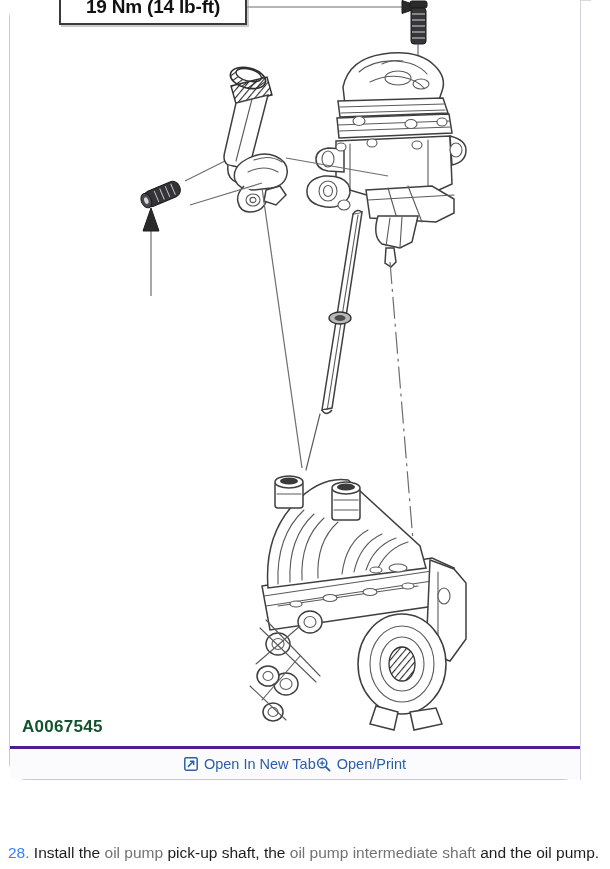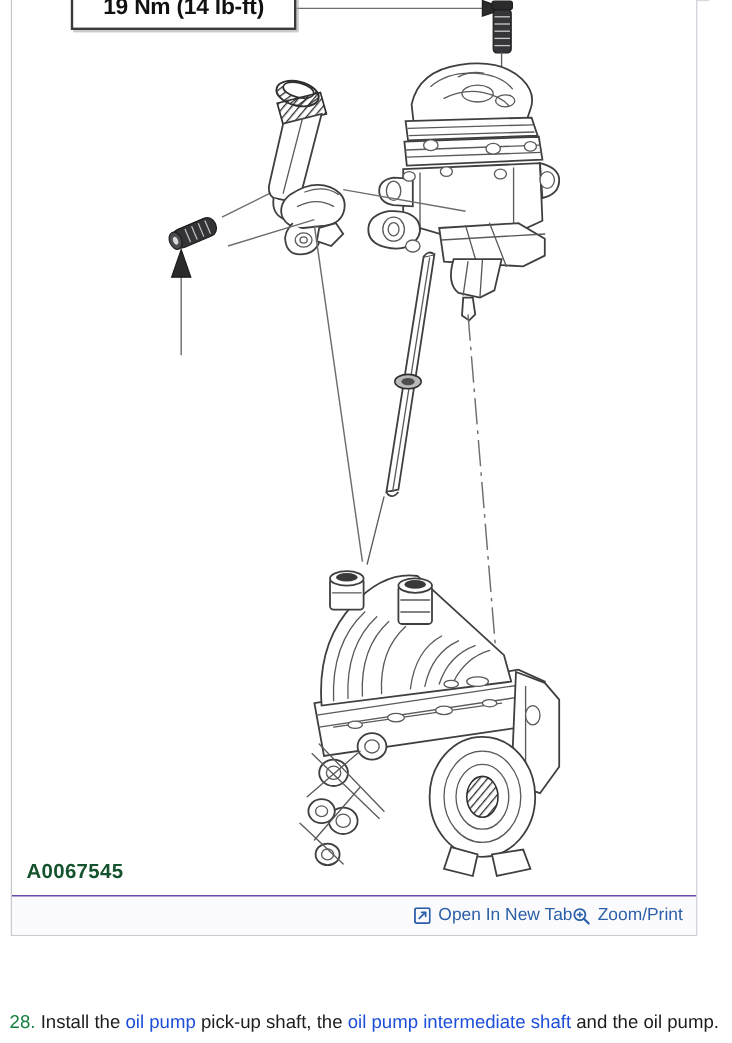--- a/index.html
+++ b/index.html
@@ -21,20 +21,21 @@
     position: absolute;
     left: 9px;
     top: 0px;
     width: 572px;
     height: 780px;
     box-sizing: border-box;
     background: #ffffff;
     border-left: 1px solid #c9c9d2;
     border-right: 1px solid #c9c9d2;
     border-bottom: 1px solid #c9c9d2;
+    border-radius: 18px;
   }
 
   #diagram-area {
     position: absolute;
     left: 0;
     top: 0;
     right: 0;
     height: 746px;
     overflow: hidden;
     background: #ffffff;
@@ -91,25 +92,25 @@
   }
 
   
   #viewer-toolbar {
     position: absolute;
     left: 0;
     bottom: 0;
     width: 100%;
     height: 33px;
     box-sizing: border-box;
-    border-top: 1px solid #4c1d95;
+    border-top: 3px solid #4c1d95;
     background: #fbfbfd;
     display: flex;
     align-items: center;
-    justify-content: flex-end;
+    justify-content: center;
     padding: 0 11px;
   }
   .toolbar-link {
     display: inline-flex;
     align-items: center;
     gap: 6px;
     color: #2b5fa8;
     font-size: 14.5px;
     font-family: "Liberation Sans", sans-serif;
     text-decoration: none;
@@ -124,23 +125,23 @@
     left: 8px;
     top: 843px;
     width: 600px;
     font-family: "Liberation Sans", sans-serif;
     font-size: 15.5px;
     color: #1d1d1d;
     white-space: nowrap;
     overflow: hidden;
     line-height: 20px;
   }
-  #instruction-line .step-no { color: #15803d; text-align: right; }
+  #instruction-line .step-no { color: #3b82f6; text-align: right; }
   .body-link {
-    color: #1d4ed8;
+    color: #737373;
     text-decoration: none;
     cursor: pointer;
   }
 
   
   #rule-top {
     position: absolute;
     left: 9px; top: 0px; width: 572px; height: 1px;
     background: #d9d9e2;
   }
@@ -412,21 +413,21 @@
     </a>
 
     <a class="toolbar-link" href="#">
       <span class="glyph">
         <svg width="15" height="15" viewBox="0 0 15 15" xmlns="http://www.w3.org/2000/svg">
           <circle cx="6.2" cy="6.2" r="4.6" fill="none" stroke="#2b5fa8" stroke-width="1.5"></circle>
           <path d="M4.2 6.2 H8.2 M6.2 4.2 V8.2" stroke="#2b5fa8" stroke-width="1.3" stroke-linecap="round"></path>
           <path d="M9.6 9.6 L13.6 13.6" stroke="#2b5fa8" stroke-width="1.8" stroke-linecap="round"></path>
         </svg>
       </span>
-      <span>Zoom/Print</span>
+      <span>Open/Print</span>
     </a>
   </div>
 
 </div>
 
 <div id="rule-right-edge"></div>
 
 <div id="instruction-line"><span class="step-no">28.</span><span> Install the </span><a class="body-link" href="#">oil pump</a><span> pick-up shaft, the </span><a class="body-link" href="#">oil pump intermediate shaft</a><span> and the oil pump.</span></div>
 
 </body></html>

